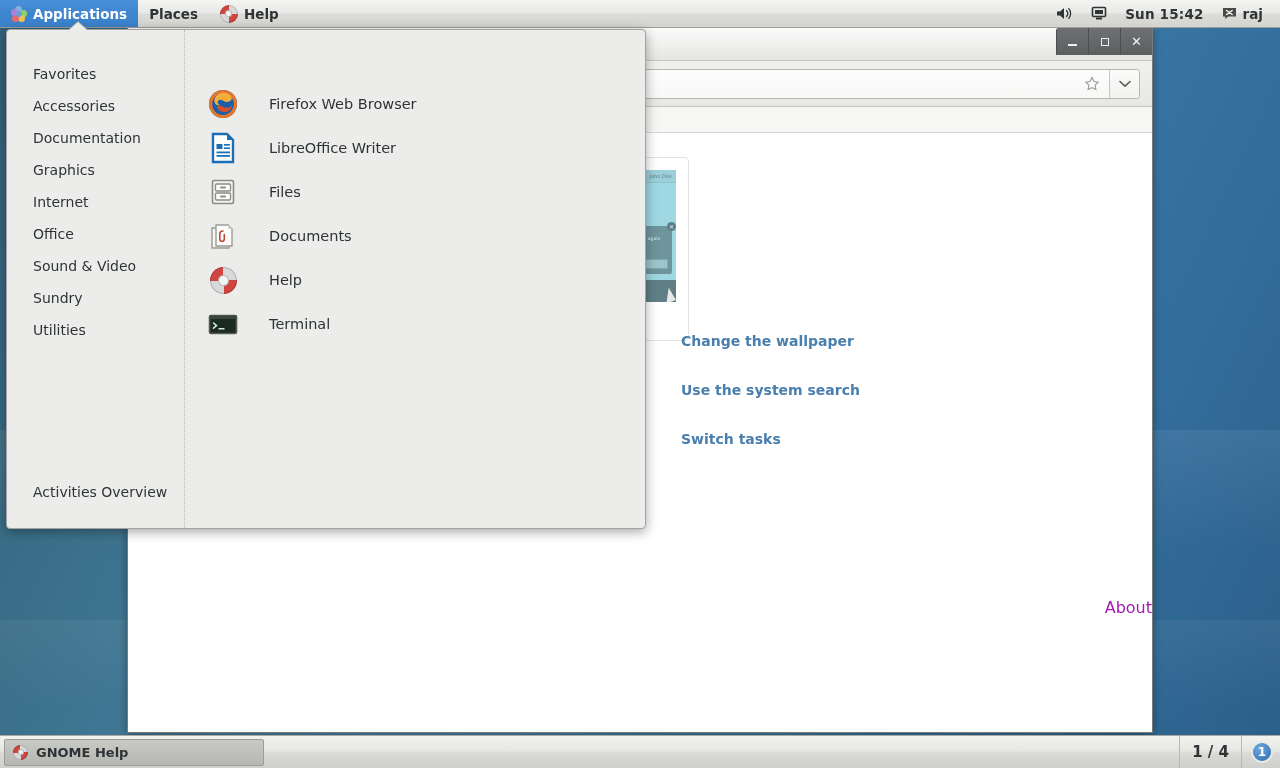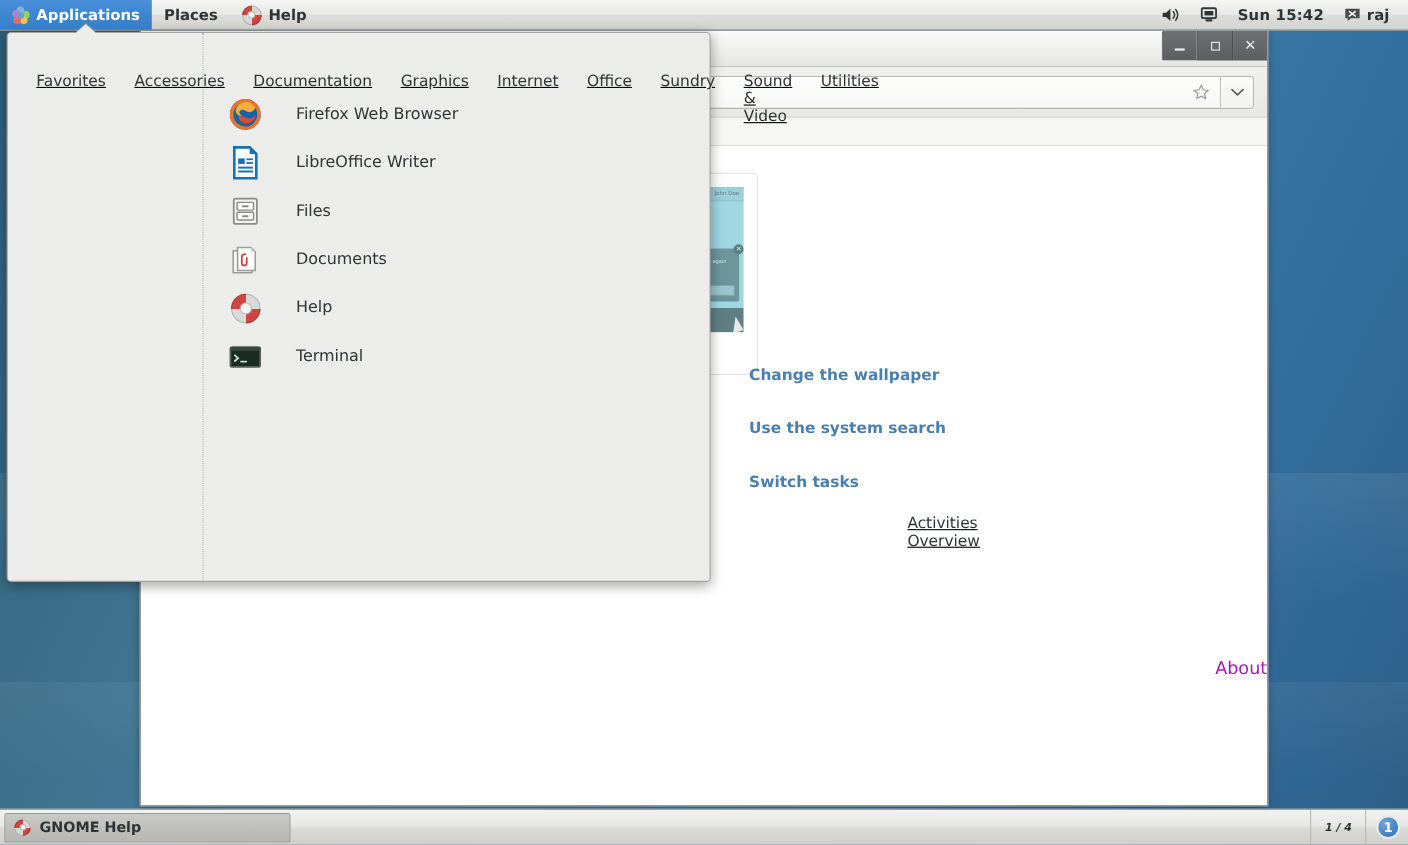--- a/index.html
+++ b/index.html
@@ -272,24 +272,23 @@
     position: absolute; left: 62px; top: -8px;
     width: 0; height: 0;
     border-left: 9px solid transparent;
     border-right: 9px solid transparent;
     border-bottom: 8px solid #ececeb;
     filter: drop-shadow(0 -1px 0 #a3a39f);
   }
   .apps-cats {
     width: 178px;
     padding: 28px 0 0 0;
-    display: flex; 
+    display: flex; flex-direction: column;
     border-right: 1px dotted #b9b9b5;
     position: relative;
-    text-decoration: underline;
   }
   .cat-item {
     padding: 8px 0 8px 26px;
     font-size: 14px; color: #2e3436;
     cursor: pointer;
   }
   .activities-item {
     margin-top: auto;
     padding: 8px 0 28px 26px;
     font-size: 14px; color: #2e3436;
@@ -322,23 +321,23 @@
     border: 1px solid #9b9b97;
     border-radius: 2px;
     display: flex; align-items: center; gap: 8px;
     padding: 0 8px;
     font-size: 13px; font-weight: bold; color: #2e3436;
   }
   .task-right {
     margin-left: auto; display: flex; align-items: center; height: 33px;
   }
   .wsp-count {
-    font-size: 10px; font-weight: bold; color: #2e3436;
+    font-size: 15px; font-weight: bold; color: #2e3436;
     padding: 0 12px; border-left: 1px solid #b7b7b3; border-right: 1px solid #b7b7b3;
-    height: 33px; display: flex; align-items: center; font-style: italic;
+    height: 33px; display: flex; align-items: center;
   }
   .wsp-badge {
     width: 22px; height: 22px; border-radius: 50%;
     background: radial-gradient(circle at 35% 30%, #6fa8dc, #2b6cb0);
     border: 2px solid #e8e8e6;
     color: #fff; font-size: 12px; font-weight: bold;
     display: flex; align-items: center; justify-content: center;
     margin: 0 7px 0 9px;
   }
 </style>
@@ -496,22 +495,22 @@
 
 <div class="apps-menu">
 
   <div class="apps-cats">
     <div class="cat-item">Favorites</div>
     <div class="cat-item">Accessories</div>
     <div class="cat-item">Documentation</div>
     <div class="cat-item">Graphics</div>
     <div class="cat-item">Internet</div>
     <div class="cat-item">Office</div>
+    <div class="cat-item">Sound &amp; Video</div>
     <div class="cat-item">Sundry</div>
-    <div class="cat-item">Sound &amp; Video</div>
     <div class="cat-item">Utilities</div>
     <div class="activities-item">Activities Overview</div>
   </div>
 
   <div class="apps-list">
 
     <div class="app-row">
       <span class="app-icon">
         <svg width="32" height="32" viewBox="0 0 32 32">
           <circle cx="16" cy="16" r="14" fill="#1a5fa8"></circle>

